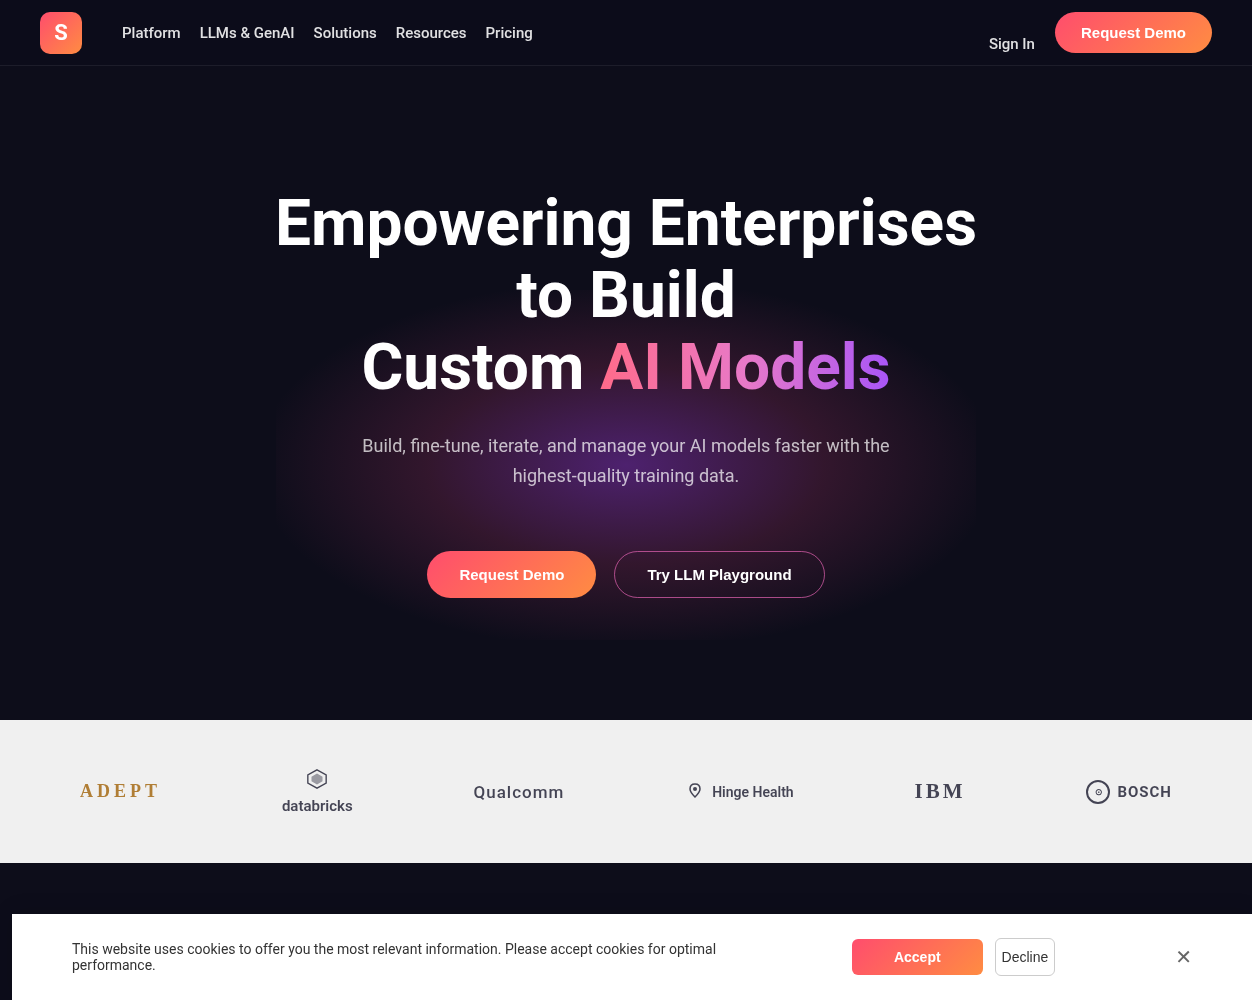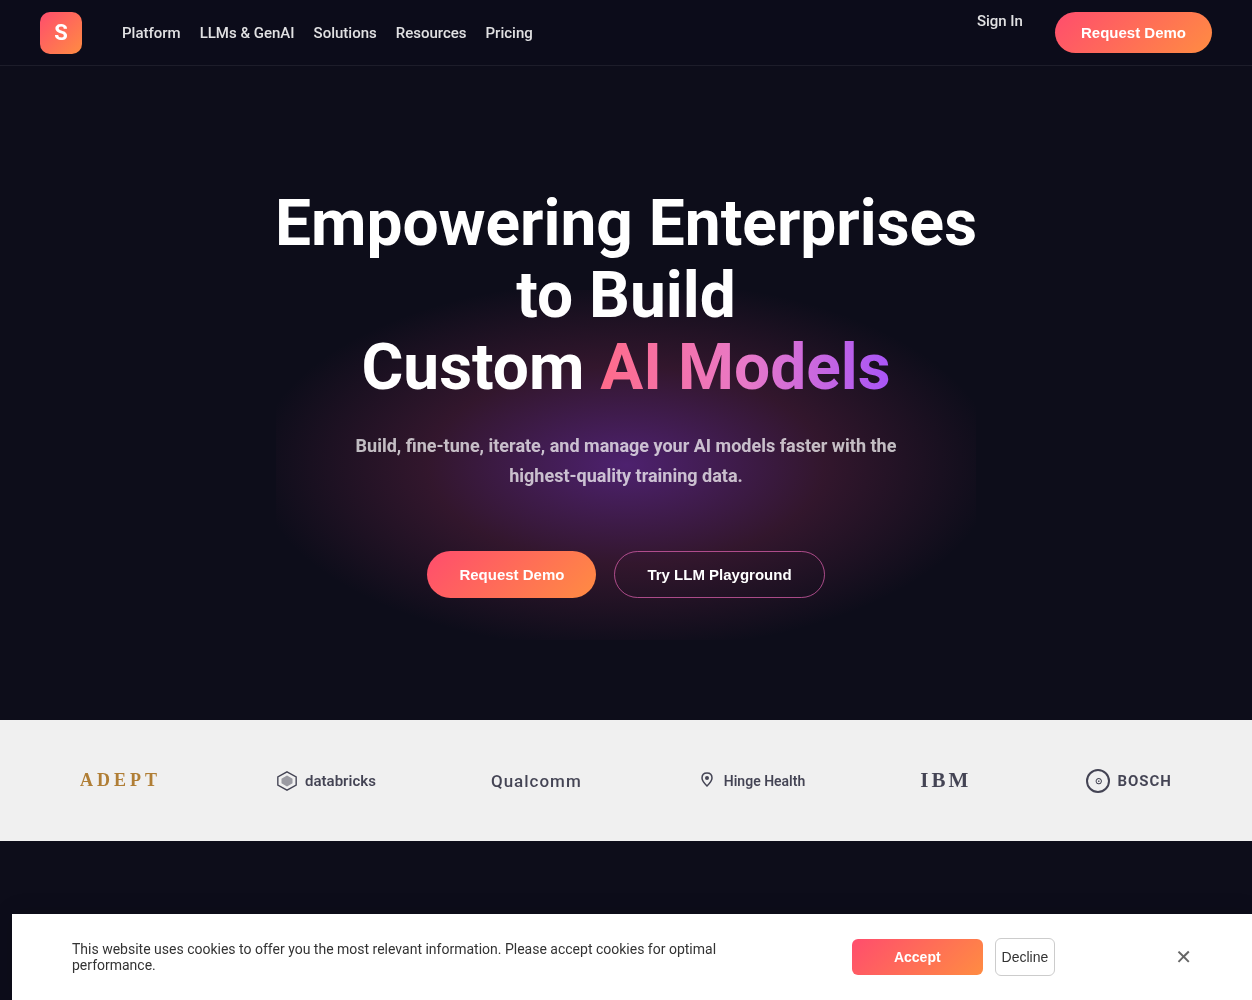--- a/index.html
+++ b/index.html
@@ -51,22 +51,22 @@
     .nav-links a {
       color: rgba(255,255,255,0.88);
       text-decoration: none;
       font-size: 15px;
       font-weight: 500;
       cursor: pointer;
     }
 
     .nav-right {
       display: flex;
-      align-items: flex-start;
-      gap: 32px;
+      align-items: flex-end;
+      gap: 20px;
     }
 
     .nav-signin {
       color: rgba(255,255,255,0.88);
       font-size: 15px;
       font-weight: 500;
       cursor: pointer;
       text-decoration: none;
     }
 
@@ -129,21 +129,20 @@
     }
 
     .hero-subtitle {
       font-size: 18px;
       color: rgba(255,255,255,0.72);
       line-height: 1.65;
       margin-bottom: 60px;
       max-width: 560px;
       margin-left: auto;
       margin-right: auto;
-      font-weight: bold;
     }
 
     .hero-buttons {
       display: flex;
       gap: 18px;
       justify-content: center;
     }
 
     .btn-primary {
       background: linear-gradient(135deg, #ff4d6d, #ff8c42);
@@ -195,20 +194,21 @@
     }
 
     
     .logo-databricks {
       display: flex;
       align-items: center;
       gap: 7px;
       color: #1a1a2e;
       font-size: 15px;
       font-weight: 600;
+      flex-direction: column;
     }
 
     .databricks-icon {
       width: 22px;
       height: 22px;
     }
 
     
     .logo-qualcomm {
       color: #1a1a2e;

